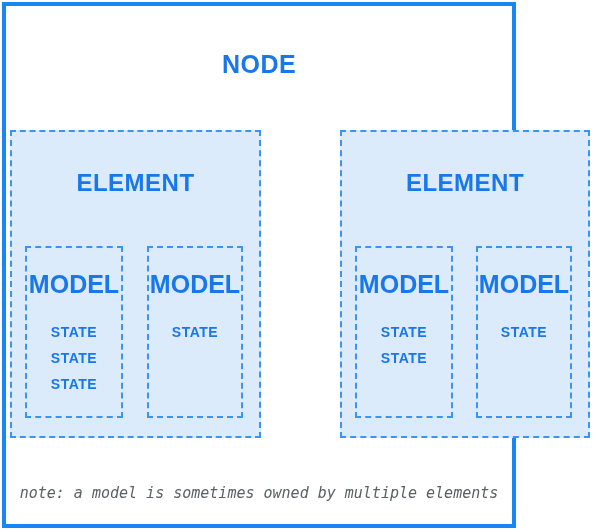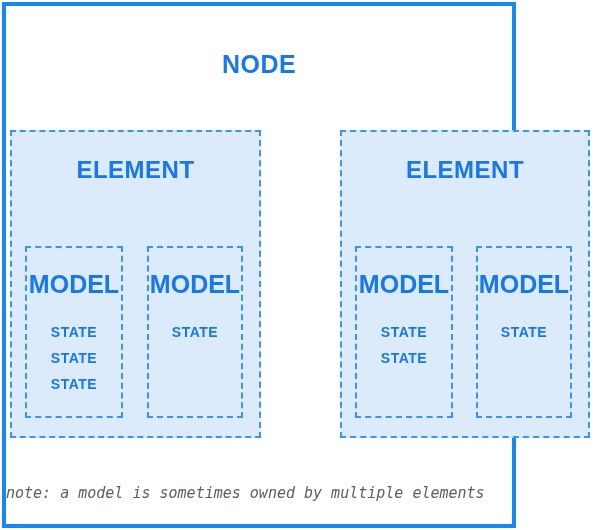--- a/index.html
+++ b/index.html
@@ -33,21 +33,21 @@
     top: 124px;
     width: 251px;
     height: 308px;
     box-sizing: border-box;
     border: 2px dashed var(--dashed-border, #3994f4);
     background: var(--fill-light-blue, #dcebfc);
   }
   .element-left  { left: 4px; }
   .element-right { left: 334px; width: 250px; }
   .element-title {
-    margin-top: 24px;
+    margin-top: 37px;
     text-align: center;
     font-size: 24px;
     line-height: 28px;
     font-weight: bold;
     letter-spacing: 0.5px;
     color: var(--text-blue, #1877e9);
   }
   .models-row {
     position: absolute;
     left: 13px; right: 16px;
@@ -85,21 +85,21 @@
     line-height: 17px;
     font-weight: bold;
     letter-spacing: 0.5px;
     color: var(--text-blue, #1877e9);
     white-space: nowrap;
   }
   .note {
     position: absolute;
     left: 0; right: 0;
     bottom: 22px;
-    text-align: left;
+    text-align: center;
     font-family: "DejaVu Sans Mono", monospace;
     font-style: italic;
     font-size: 15px;
     line-height: 18px;
     color: var(--note-gray, #5c6066);
   }
 </style>
 </head>
 <body>
 

